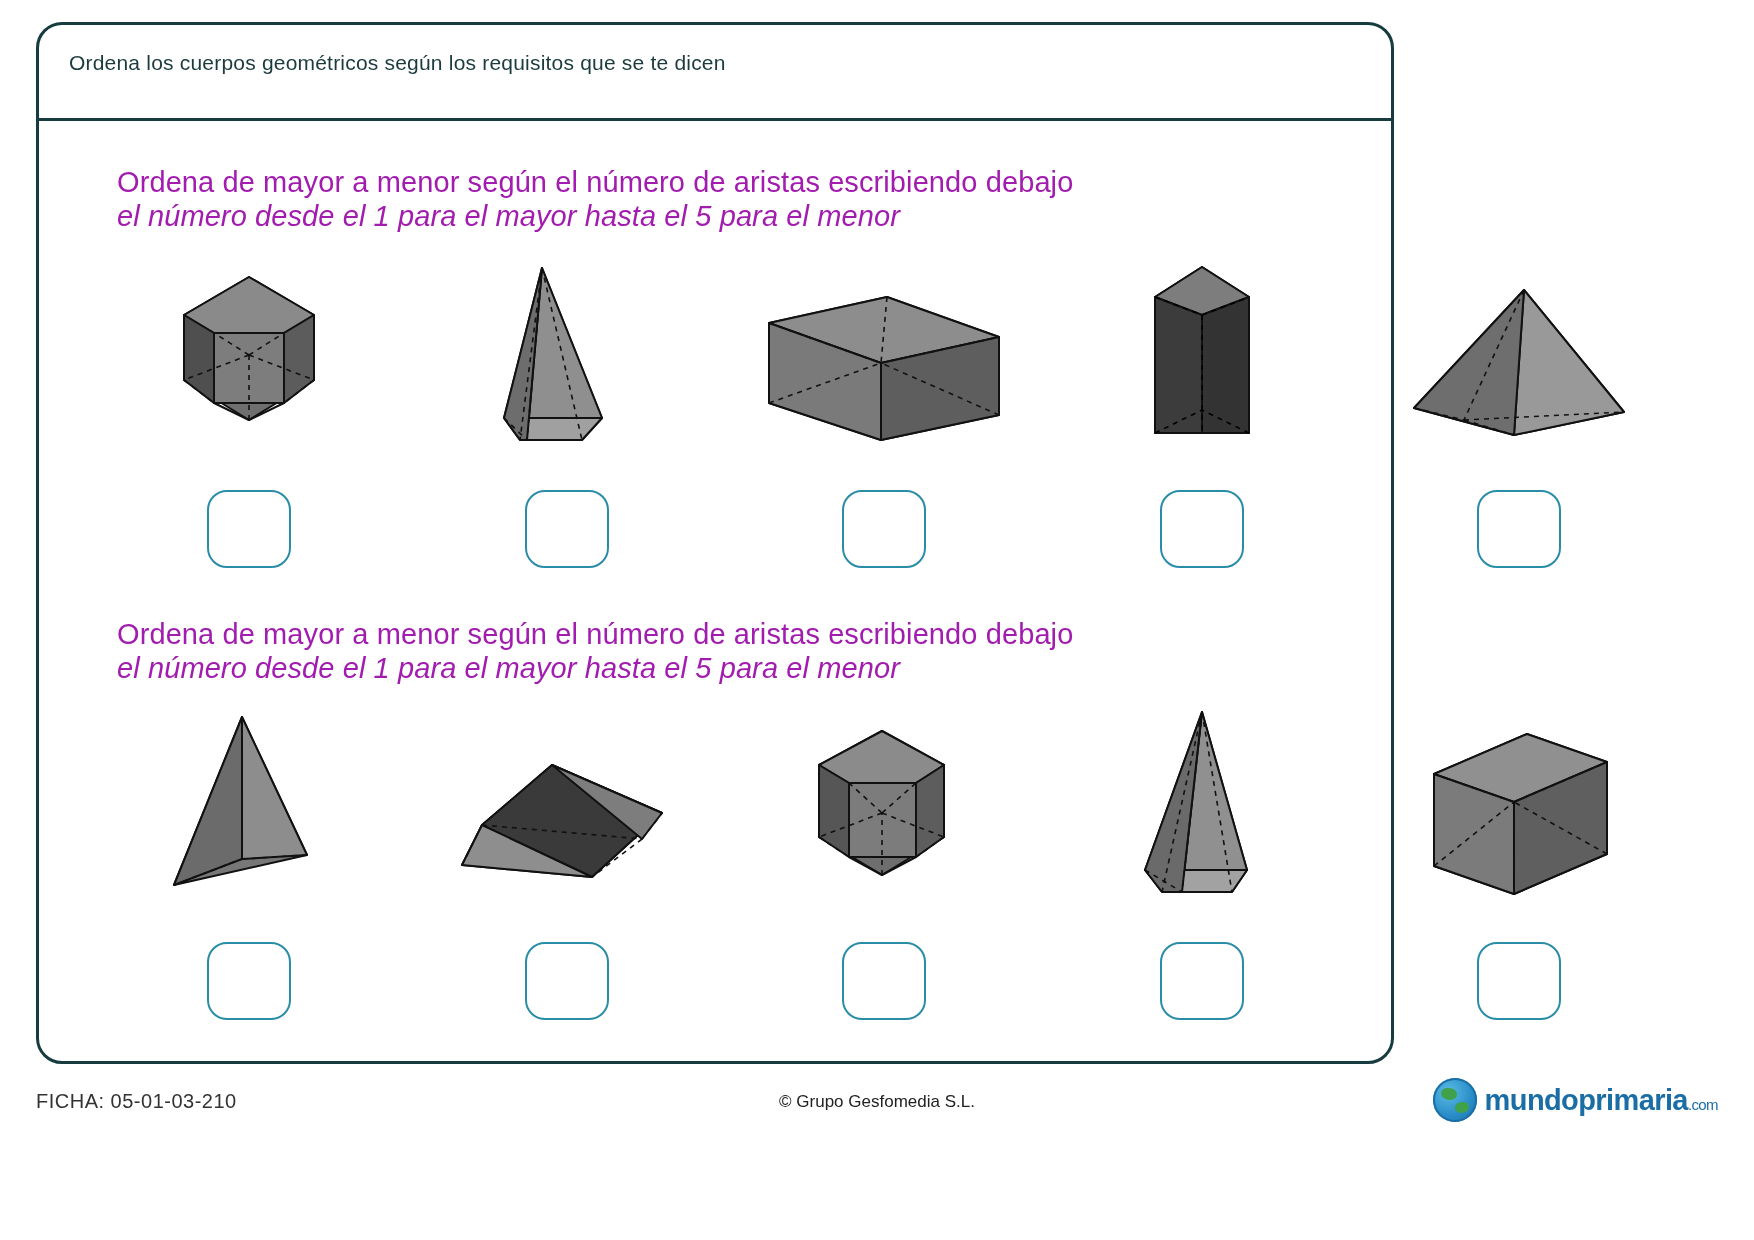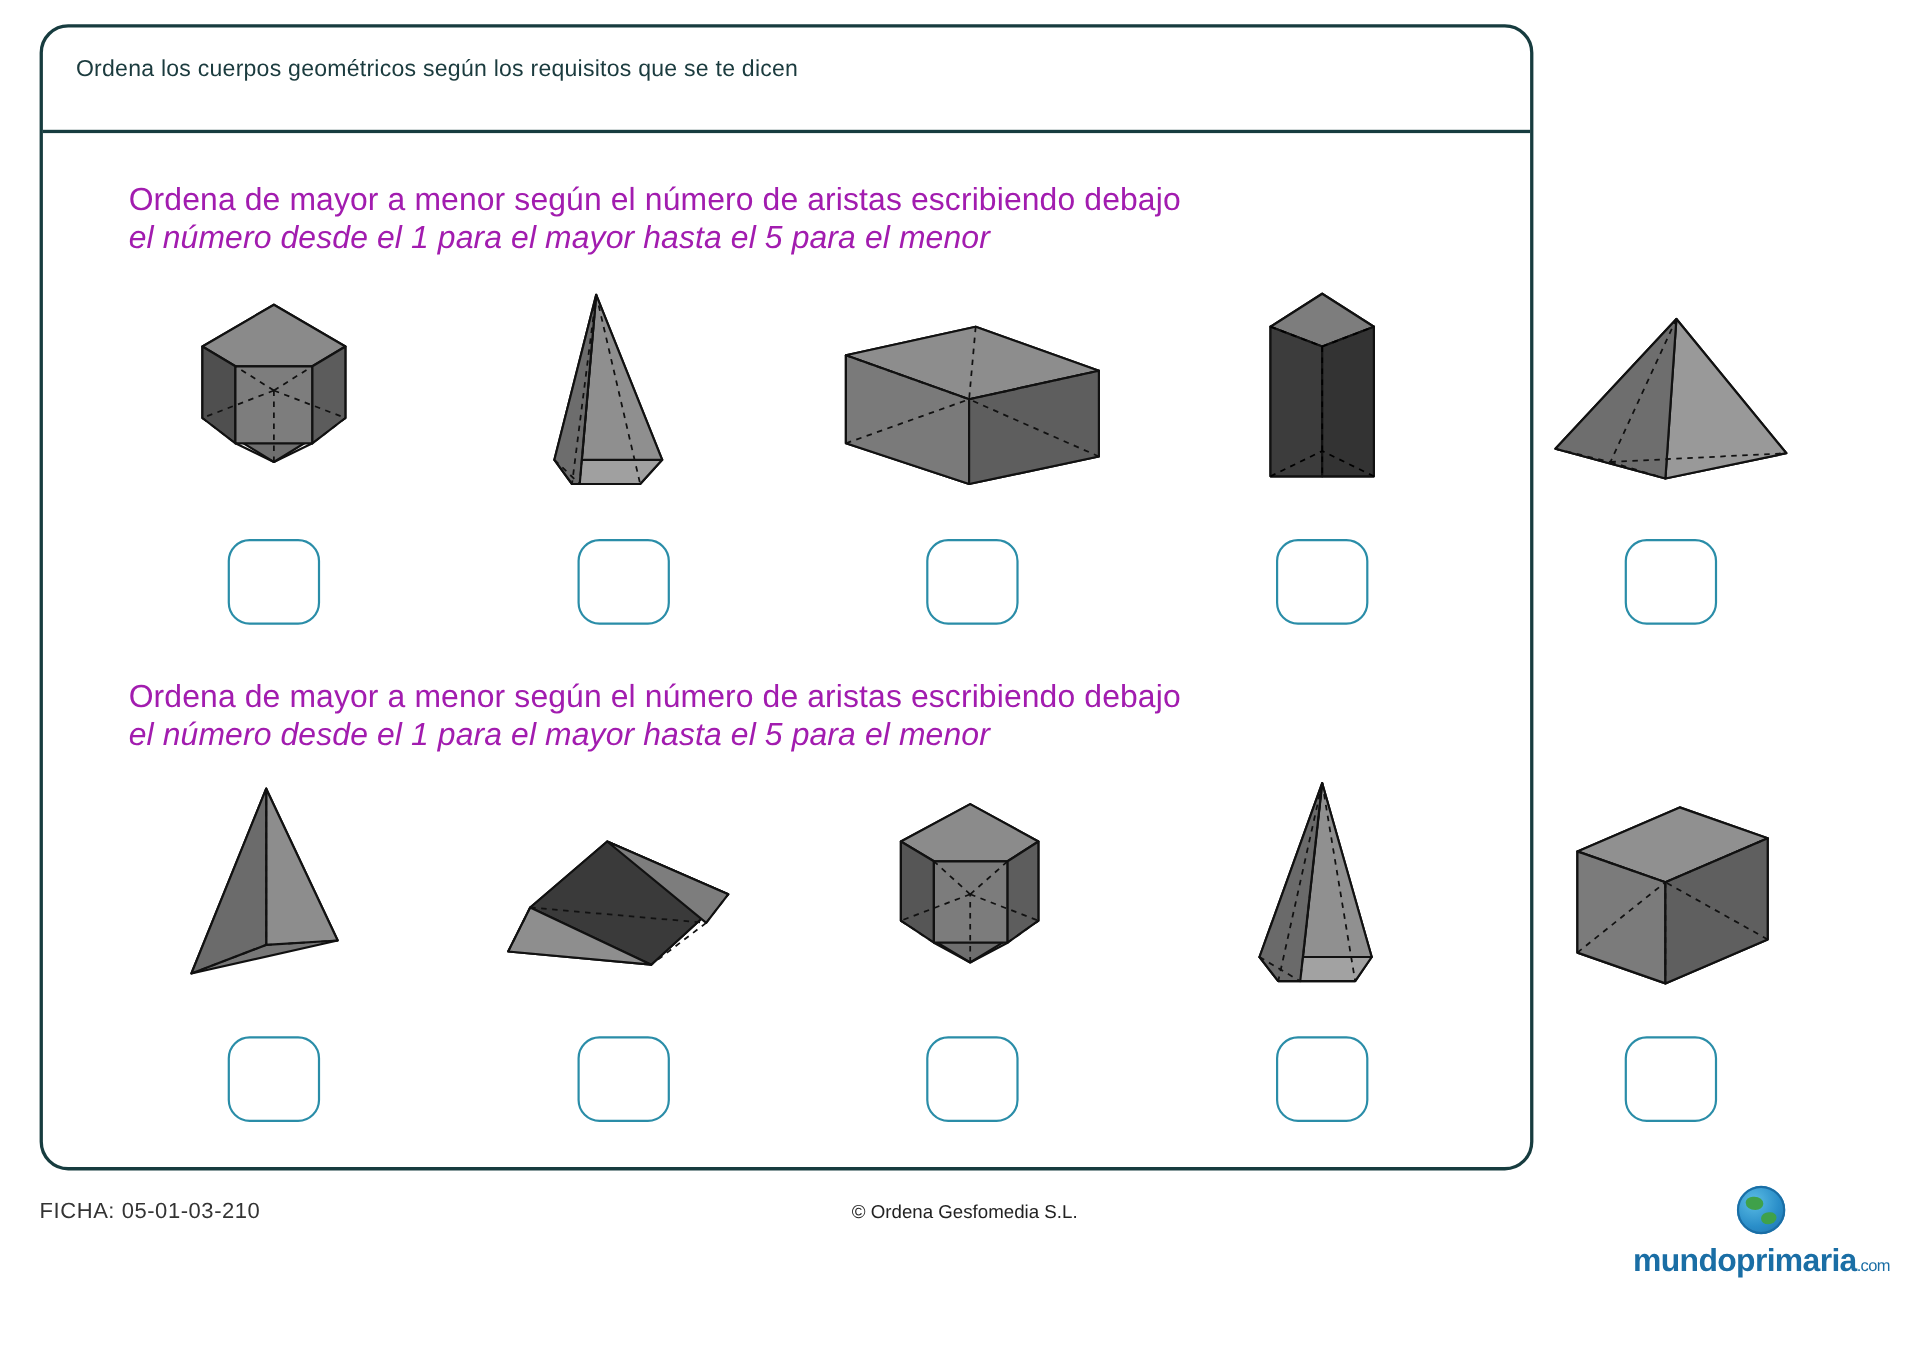--- a/index.html
+++ b/index.html
@@ -132,21 +132,20 @@
     font-size: 17px;
     color: #222;
   }
   .logo {
     position: absolute;
     right: 36px;
     top: 0px;
     display: flex;
     align-items: center;
     gap: 8px;
-    flex-direction: column;
   }
   .logo-globe {
     width: 44px;
     height: 44px;
     border-radius: 50%;
     background: radial-gradient(circle at 35% 32%, #5bbce4 0%, #2a8ec9 55%, #1d6ea8 100%);
     position: relative;
     box-shadow: 0 0 0 2px #1a6ea5 inset;
     flex: none;
   }
@@ -427,20 +426,20 @@
         <div class="answer-box"></div>
       </div>
     </div>
 
   </div>
 
 </div>
 
 <div class="footer">
   <div class="ficha">FICHA: 05-01-03-210</div>
-  <div class="copyright">© Ordena Gesfomedia S.L.</div>
+  <div class="copyright">© Grupo Gesfomedia S.L.</div>
   <div class="logo">
     <div class="logo-globe"></div>
     <div class="logo-text">
       <span>mundoprimaria</span><span class="com">.com</span>
     </div>
   </div>
 </div>
 
 </body></html>

